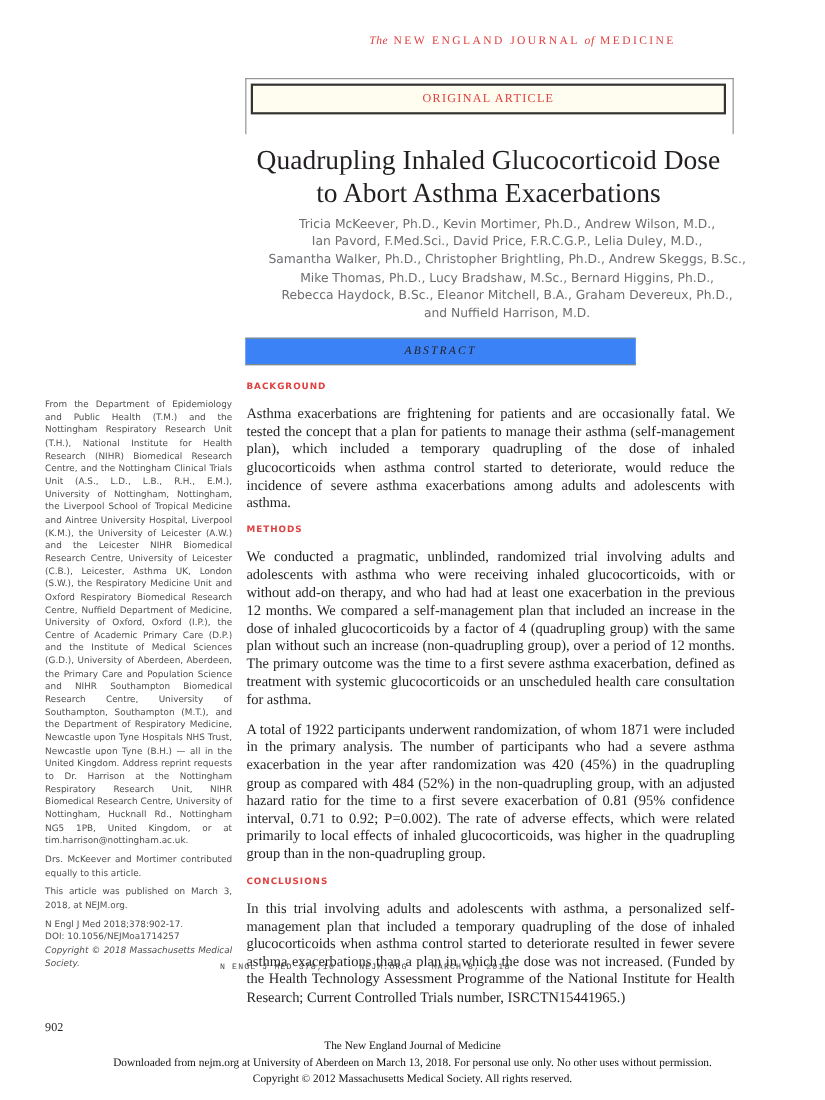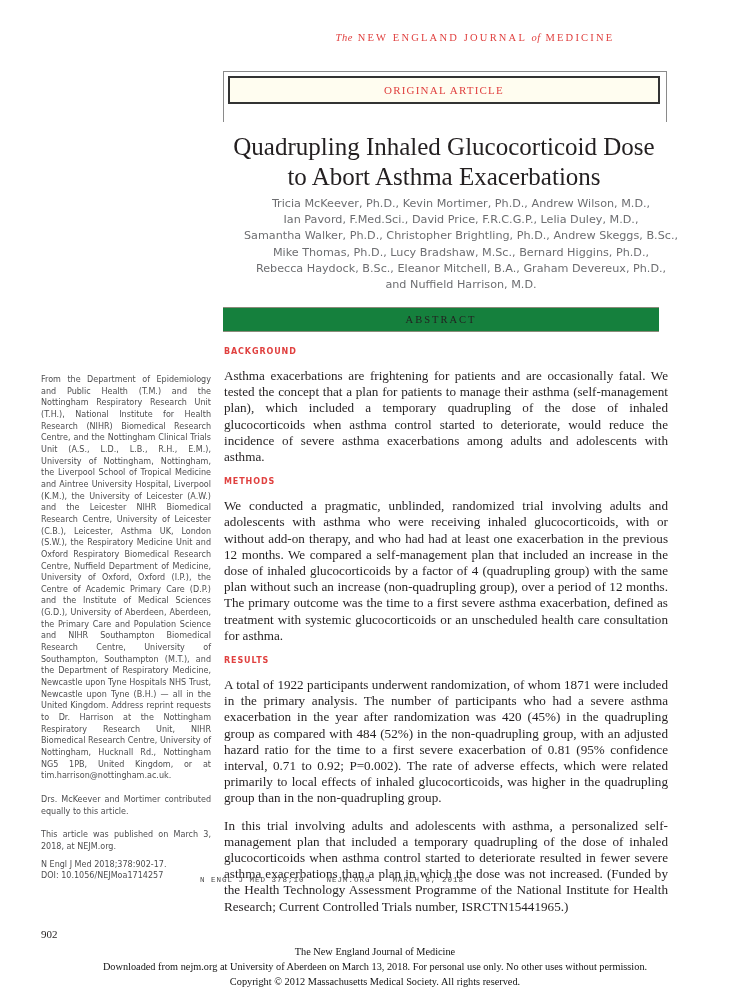--- a/index.html
+++ b/index.html
@@ -77,45 +77,46 @@
       font-family: "DejaVu Sans", sans-serif;
       font-size: 11.2px;
       line-height: 16.2px;
       color: #6d6e71;
       margin-left: 16px;
     }
     .abstract-bar {
       position: absolute;
       top: 307px;
       left: 223px;
-      width: 436px;
+      width: 355px;
       height: 23px;
       border-top: 1.5px solid #8b8b7a;
       border-bottom: 1.5px solid #8b8b7a;
-      background: #15803d;
+      background: #3b82f6;
       text-align: center;
       line-height: 23px;
       font-family: "Liberation Serif", serif;
       font-size: 10.5px;
       letter-spacing: 2px;
       color: #231f20;
+      font-style: italic;
     }
     .sidebar {
       position: absolute;
       top: 362px;
       left: 41px;
       width: 170px;
       font-family: "DejaVu Sans", sans-serif;
       font-size: 8.05px;
       line-height: 11.65px;
       color: #4d4d4f;
       text-align: justify;
     }
     .sidebar p {
-      margin: 12px 0 6px 0;
+      margin: 0 0 6px 0;
     }
     .sidebar .cite-block {
       margin-top: 6px;
     }
     .sidebar .copyright {
       font-style: italic;
     }
     .abstract {
       position: absolute;
       top: 346px;
@@ -200,33 +201,34 @@
 
 <div class="abstract-bar">ABSTRACT</div>
 
 <div class="sidebar">
   <p>From the Department of Epidemiology and Public Health (T.M.) and the Nottingham Respiratory Research Unit (T.H.), National Institute for Health Research (NIHR) Biomedical Research Centre, and the Nottingham Clinical Trials Unit (A.S., L.D., L.B., R.H., E.M.), University of Nottingham, Nottingham, the Liverpool School of Tropical Medicine and Aintree University Hospital, Liverpool (K.M.), the University of Leicester (A.W.) and the Leicester NIHR Biomedical Research Centre, University of Leicester (C.B.), Leicester, Asthma UK, London (S.W.), the Respiratory Medicine Unit and Oxford Respiratory Biomedical Research Centre, Nuffield Department of Medicine, University of Oxford, Oxford (I.P.), the Centre of Academic Primary Care (D.P.) and the Institute of Medical Sciences (G.D.), University of Aberdeen, Aberdeen, the Primary Care and Population Science and NIHR Southampton Biomedical Research Centre, University of Southampton, Southampton (M.T.), and the Department of Respiratory Medicine, Newcastle upon Tyne Hospitals NHS Trust, Newcastle upon Tyne (B.H.) — all in the United Kingdom. Address reprint requests to Dr. Harrison at the Nottingham Respiratory Research Unit, NIHR Biomedical Research Centre, University of Nottingham, Hucknall Rd., Nottingham NG5 1PB, United Kingdom, or at tim.harrison@nottingham.ac.uk.</p>
   <p>Drs. McKeever and Mortimer contributed equally to this article.</p>
   <p>This article was published on March 3, 2018, at NEJM.org.</p>
   <div class="cite-block">
     <div>N Engl J Med 2018;378:902-17.</div>
     <div>DOI: 10.1056/NEJMoa1714257</div>
+    <div class="copyright">Copyright © 2018 Massachusetts Medical Society.</div>
   </div>
 </div>
 
 <div class="abstract">
   <h4 class="section-heading">BACKGROUND</h4>
   <p class="section-body">Asthma exacerbations are frightening for patients and are occasionally fatal. We tested the concept that a plan for patients to manage their asthma (self-management plan), which included a temporary quadrupling of the dose of inhaled glucocorticoids when asthma control started to deteriorate, would reduce the incidence of severe asthma exacerbations among adults and adolescents with asthma.</p>
 
   <h4 class="section-heading">METHODS</h4>
   <p class="section-body">We conducted a pragmatic, unblinded, randomized trial involving adults and adolescents with asthma who were receiving inhaled glucocorticoids, with or without add-on therapy, and who had had at least one exacerbation in the previous 12 months. We compared a self-management plan that included an increase in the dose of inhaled glucocorticoids by a factor of 4 (quadrupling group) with the same plan without such an increase (non-quadrupling group), over a period of 12 months. The primary outcome was the time to a first severe asthma exacerbation, defined as treatment with systemic glucocorticoids or an unscheduled health care consultation for asthma.</p>
 
-  <h4 class="section-heading">RESULTS</h4>
   <p class="section-body">A total of 1922 participants underwent randomization, of whom 1871 were included in the primary analysis. The number of participants who had a severe asthma exacerbation in the year after randomization was 420 (45%) in the quadrupling group as compared with 484 (52%) in the non-quadrupling group, with an adjusted hazard ratio for the time to a first severe exacerbation of 0.81 (95% confidence interval, 0.71 to 0.92; P=0.002). The rate of adverse effects, which were related primarily to local effects of inhaled glucocorticoids, was higher in the quadrupling group than in the non-quadrupling group.</p>
 
+  <h4 class="section-heading">CONCLUSIONS</h4>
   <p class="section-body">In this trial involving adults and adolescents with asthma, a personalized self-management plan that included a temporary quadrupling of the dose of inhaled glucocorticoids when asthma control started to deteriorate resulted in fewer severe asthma exacerbations than a plan in which the dose was not increased. (Funded by the Health Technology Assessment Programme of the National Institute for Health Research; Current Controlled Trials number, ISRCTN15441965.)</p>
 </div>
 
 <div class="footer-page">902</div>
 <div class="footer-citation" style="white-space: pre;">N ENGL J MED 378;10    NEJM.ORG    MARCH 8, 2018</div>
 
 <div class="download-notice">
   <div>The New England Journal of Medicine</div>
   <div>Downloaded from nejm.org at University of Aberdeen on March 13, 2018. For personal use only. No other uses without permission.</div>
   <div>Copyright © 2012 Massachusetts Medical Society. All rights reserved.</div>

